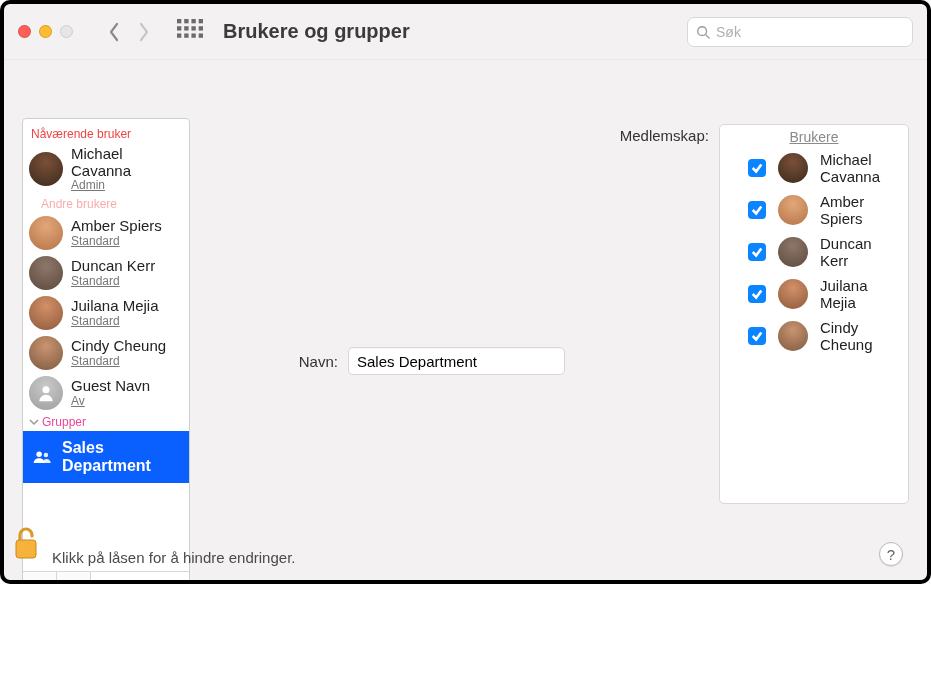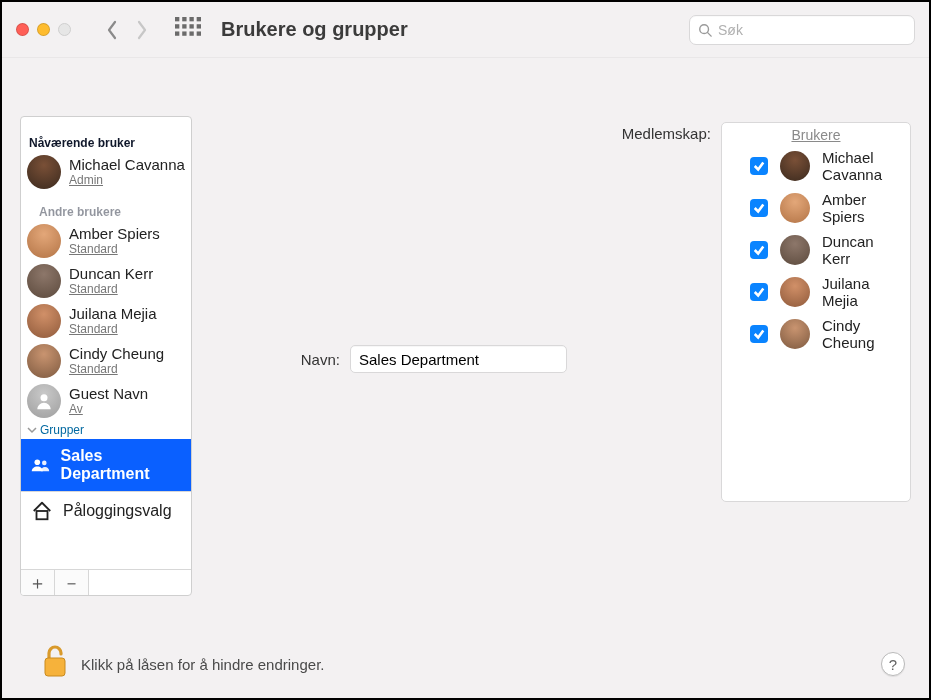--- a/index.html
+++ b/index.html
@@ -1,20 +1,20 @@
 <!DOCTYPE html>
 <html><head>
 <meta charset="utf-8">
 <style>
 * { box-sizing: border-box; margin: 0; padding: 0; font-family: -apple-system, "Helvetica Neue", Arial, sans-serif; }
 body { background: #fff; }
 
 .window {
-  width: 931px; height: 700px;
-  border: 2px solid #000000; border-radius: 0;
+  width: 931px; height: 584px;
+  border: 4px solid #000000; border-radius: 10px;
   background: #f3f1f2; overflow: hidden; position: relative;
   box-shadow: 0 0 0 1px rgba(0,0,0,0.02);
 }
 
 
 .toolbar {
   height: 56px; display: flex; align-items: center;
   padding: 0 14px; gap: 8px; border-bottom: 1px solid rgba(0,0,0,0.04);
 }
 .traffic { display: flex; gap: 8px; margin-right: 22px; }
@@ -41,31 +41,31 @@
 
 
 .body { display:flex; padding: 58px 18px 0 18px; gap: 20px; }
 
 
 .sidebar {
   width: 232px; border: 1px solid #cfcfcf; border-radius: 4px;
   background: #fff; display:flex; flex-direction:column; height: 480px;
   overflow: hidden;
 }
-.sb-header { font-size: 12px; color:#0f172a; padding: 19px 8px 2px; font-weight: bold; }
+.sb-header { font-size: 12px; color:#ef4444; padding: 8px 8px 2px; }
 .user-row { display:flex; align-items:center; gap: 8px; padding: 3px 6px; }
 .avatar {
   width: 34px; height: 34px; border-radius: 50%; flex-shrink:0;
   display:flex; align-items:center; justify-content:center; font-size:18px; color:#fff;
 }
 .user-text { display:flex; flex-direction:column; line-height:1.1; }
 .user-name { font-size: 15px; color:#222; }
 .user-role { font-size: 12px; color:#777;text-decoration:underline; }
 
-.sb-groups-hdr { display:flex; align-items:center; gap:3px; padding: 2px 6px; font-size:12px; color:#0369a1;}
+.sb-groups-hdr { display:flex; align-items:center; gap:3px; padding: 2px 6px; font-size:12px; color:#ec4899;}
 .sb-groups-hdr svg { width:10px; height:10px; }
 
 .group-row {
   display:flex; align-items:center; gap:10px; padding: 8px 10px;
   background:#0a60ff; color:#fff; font-weight:700; font-size:16px;
 }
 .group-row svg { width:22px; height:16px; fill:#fff; }
 
 .login-row {
   display:flex; align-items:center; gap:10px; padding: 8px 10px;
@@ -107,22 +107,22 @@
   display:flex; align-items:center; justify-content:center; flex-shrink:0;
 }
 .chk svg { width:12px; height:12px; stroke:#fff; stroke-width:3; fill:none; }
 .member-avatar {
   width:30px; height:30px; border-radius:50%; flex-shrink:0;
 }
 .member-name { font-size:15px; color:#222; }
 
 
 .footer {
-  position:absolute; bottom:14px; left:39px; right:24px;
-  display:flex; align-items:center; gap:12px;
+  position:absolute; bottom:14px; left:8px; right:24px;
+  display:flex; align-items:flex-end; gap:12px;
 }
 .lock svg { width:28px; height:36px; }
 .footer-text { font-size:15px; color:#4a4a4a; }
 .help {
   margin-left:auto; width:24px; height:24px; border-radius:50%;
   border:1px solid #bababa; background:#fff; display:flex; align-items:center; justify-content:center;
   font-size:15px; color:#636363; box-shadow: 0 1px 1px rgba(0,0,0,0.08);
 }
 
 
@@ -247,27 +247,20 @@
       <div class="group-row">
         <svg viewBox="0 0 28 18">
           <circle cx="9" cy="5" r="4"></circle>
             <circle cx="19" cy="6" r="3.3" opacity="0.9"></circle>
           <path d="M1 18c0-4 3.6-7 8-7s8 3 8 7"></path>
             <path d="M14 18c0-3.3 2.5-6 6-6s6 2.7 6 6" opacity="0.9"></path>
         </svg>
         <span>Sales Department</span>
       </div>
 
-      <div class="login-row">
-        <svg viewBox="0 0 24 24">
-          <path d="M3 12 L12 3 L21 12" stroke="#222" stroke-width="2" fill="none" stroke-linejoin="round"></path>
-          <rect x="6" y="12" width="12" height="9" stroke="#222" stroke-width="2" fill="#fff"></rect>
-        </svg>
-        <span>Påloggingsvalg</span>
-      </div>
 
       <div class="sb-footer">
         <div class="sb-btn">＋</div>
         <div class="sb-btn">－</div>
       </div>
     </div>
 
     <div class="main">
       <div class="field-row">
         <div class="field-label">Navn:</div>

